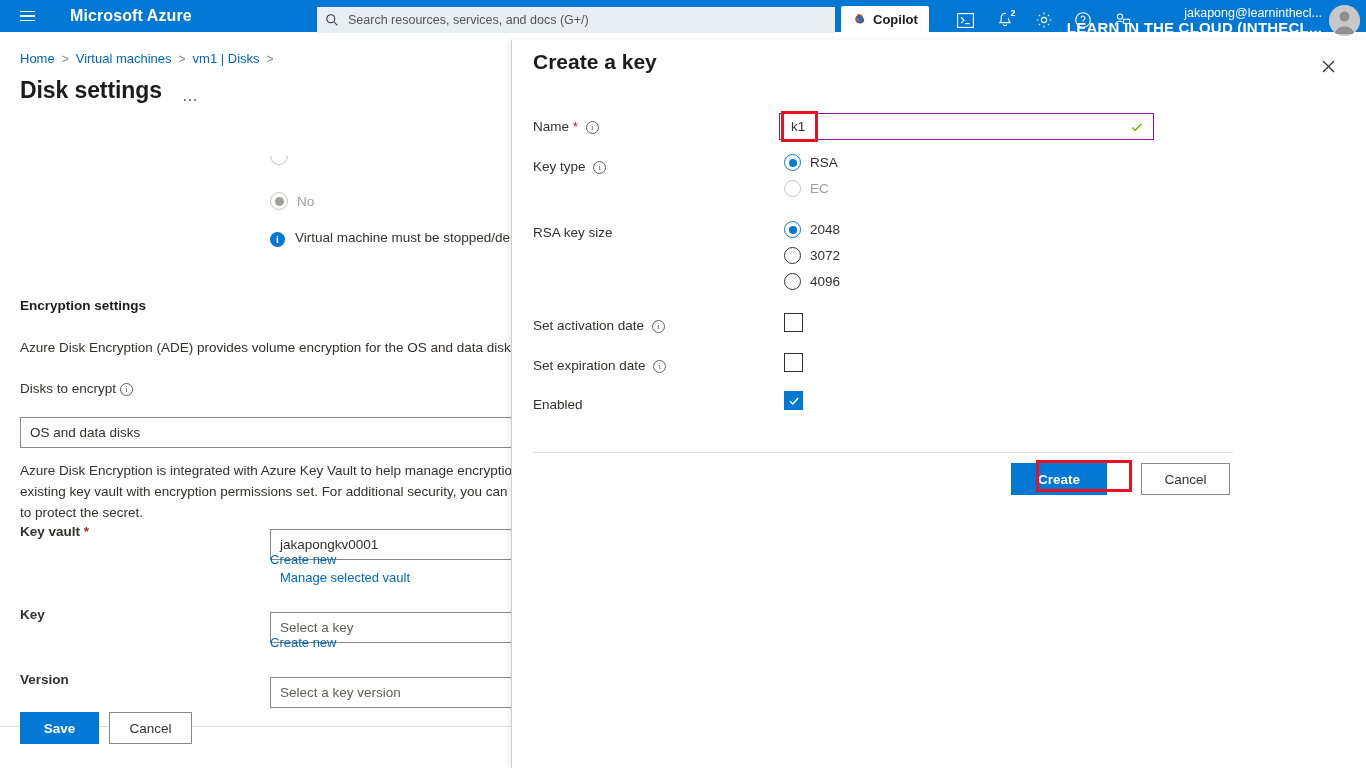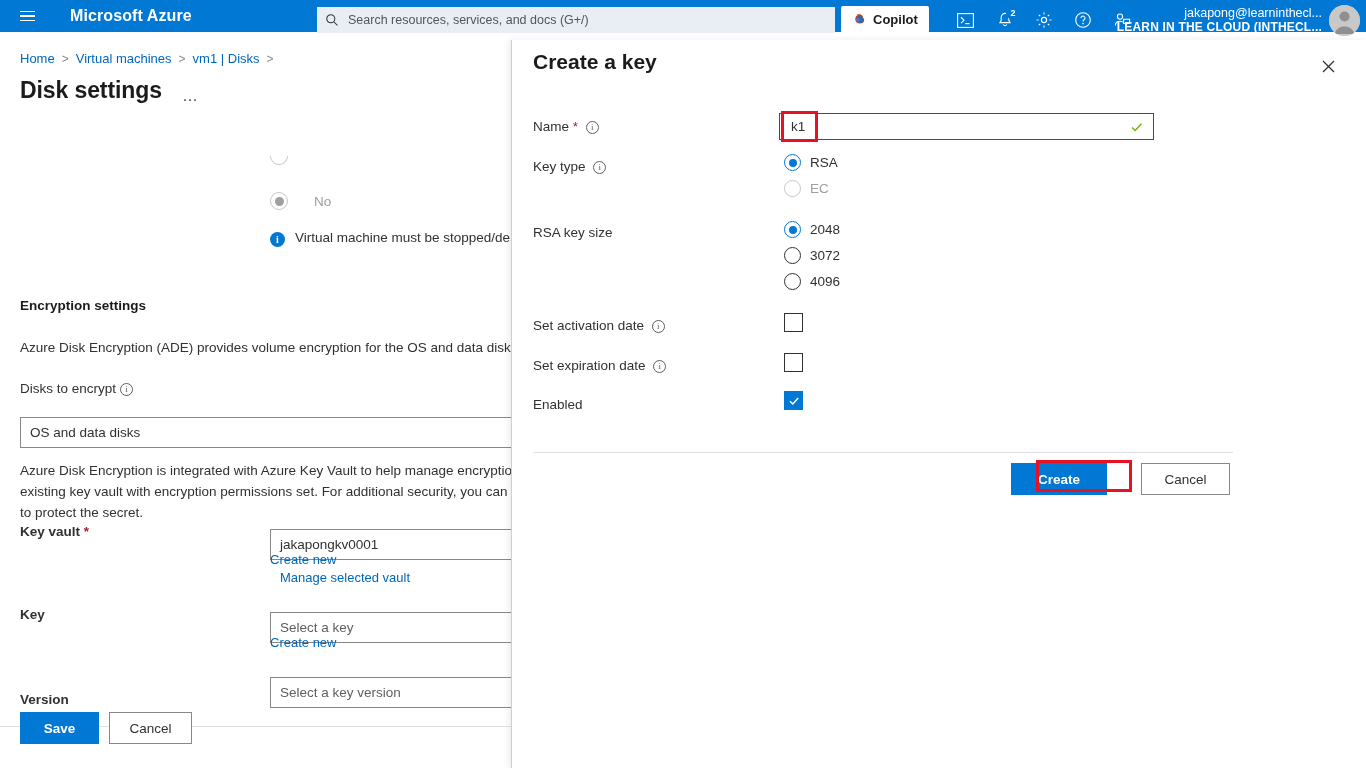--- a/index.html
+++ b/index.html
@@ -63,21 +63,21 @@
     border-radius: 7px; background: #0078d4; color: #fff;
     font-size: 9px; font-weight: bold; display: flex; align-items: center;
     justify-content: center; border: 1.5px solid #0078d4; padding: 0 2px;
   }
   .account {
     position: absolute; right: 44px; top: 0; height: 40px;
     display: flex; flex-direction: column; justify-content: center;
     align-items: flex-end; cursor: pointer; text-align: right;
   }
   .account-name { font-size: 12.5px; line-height: 15px; }
-  .account-org { font-size: 12px; font-weight: bold; line-height: 13px; letter-spacing: .2px; }
+  .account-org { font-size: 15px; font-weight: bold; line-height: 13px; letter-spacing: .2px; }
   .avatar {
     position: absolute; right: 6px; top: 5px; width: 31px; height: 31px;
     border-radius: 50%; background: #c8c8c8; overflow: hidden; cursor: pointer;
   }
 
   
   .page { position: absolute; top: 40px; left: 0; width: 1366px; height: 728px; background:#fff; }
   .breadcrumb {
     position: absolute; top: 11px; left: 20px; font-size: 13px; color: #0067b8;
     display: flex; align-items: center; gap: 7px; white-space: nowrap;
@@ -95,21 +95,21 @@
 
   .radio-partial {
     position: absolute; top: 116px; left: 270px; width: 20px; height: 9px;
     overflow: hidden;
   }
   .radio-partial .rc {
     width: 18px; height: 18px; border: 1.5px solid #c8c6c4; border-radius: 50%;
     position: absolute; top: -9px; left: 0;
   }
   .radio-no {
-    position: absolute; top: 152px; left: 270px; display: flex; align-items: center; gap: 26px;
+    position: absolute; top: 152px; left: 270px; display: flex; align-items: center; gap: 9px;
   }
   .radio-ring {
     width: 18px; height: 18px; border-radius: 50%; border: 1.5px solid #c8c6c4;
     display: flex; align-items: center; justify-content: center; flex: 0 0 auto;
   }
   .radio-ring.sel-grey::after { content:""; width: 9px; height: 9px; border-radius: 50%; background: #a19f9d; }
   .radio-lbl-grey { color: #a19f9d; font-size: 13.5px; }
 
   .info-row {
     position: absolute; top: 190px; left: 270px; display: flex; align-items: flex-start; gap: 10px;
@@ -356,21 +356,21 @@
   </div>
   <div class="sublink" style="top:512px;left:270px;">Create new</div>
   <div class="sublink" style="top:530px;left:280px;">Manage selected vault</div>
 
   <div class="fld-label bold" style="top:567px;left:20px;">Key</div>
   <div class="bg-input ph" style="top:560px;left:270px;width:245px;">
     <span>Select a key</span>
   </div>
   <div class="sublink" style="top:595px;left:270px;">Create new</div>
 
-  <div class="fld-label bold" style="top:652px;left:20px;">Version</div>
+  <div class="fld-label bold" style="top:632px;left:20px;">Version</div>
   <div class="bg-input ph" style="top:625px;left:270px;width:245px;">
     <span>Select a key version</span>
   </div>
 
   <div class="footer-sep"></div>
   <div class="btn btn-primary" style="top:672px;left:20px;width:79px;">Save</div>
   <div class="btn btn-default" style="top:672px;left:109px;width:83px;">Cancel</div>
 </div>
 
 <div class="panel">

